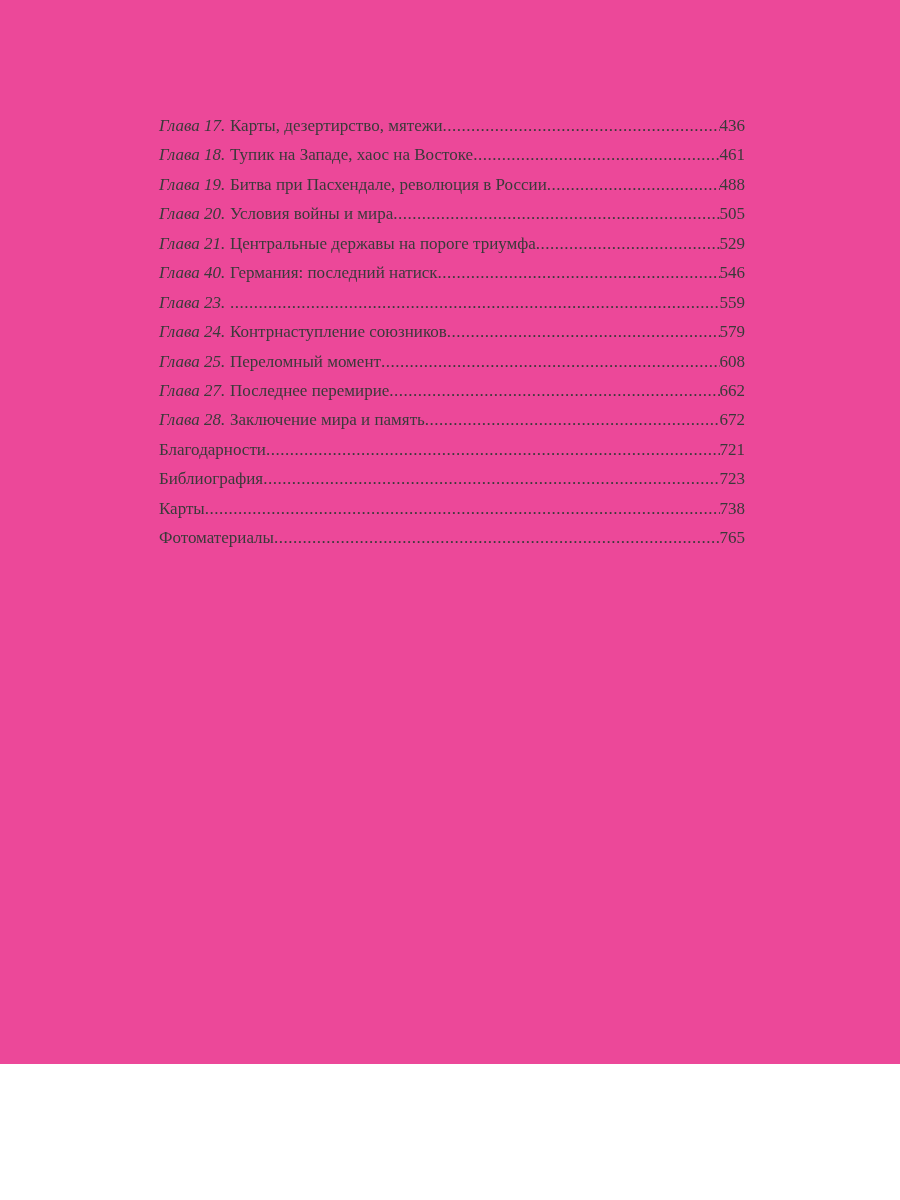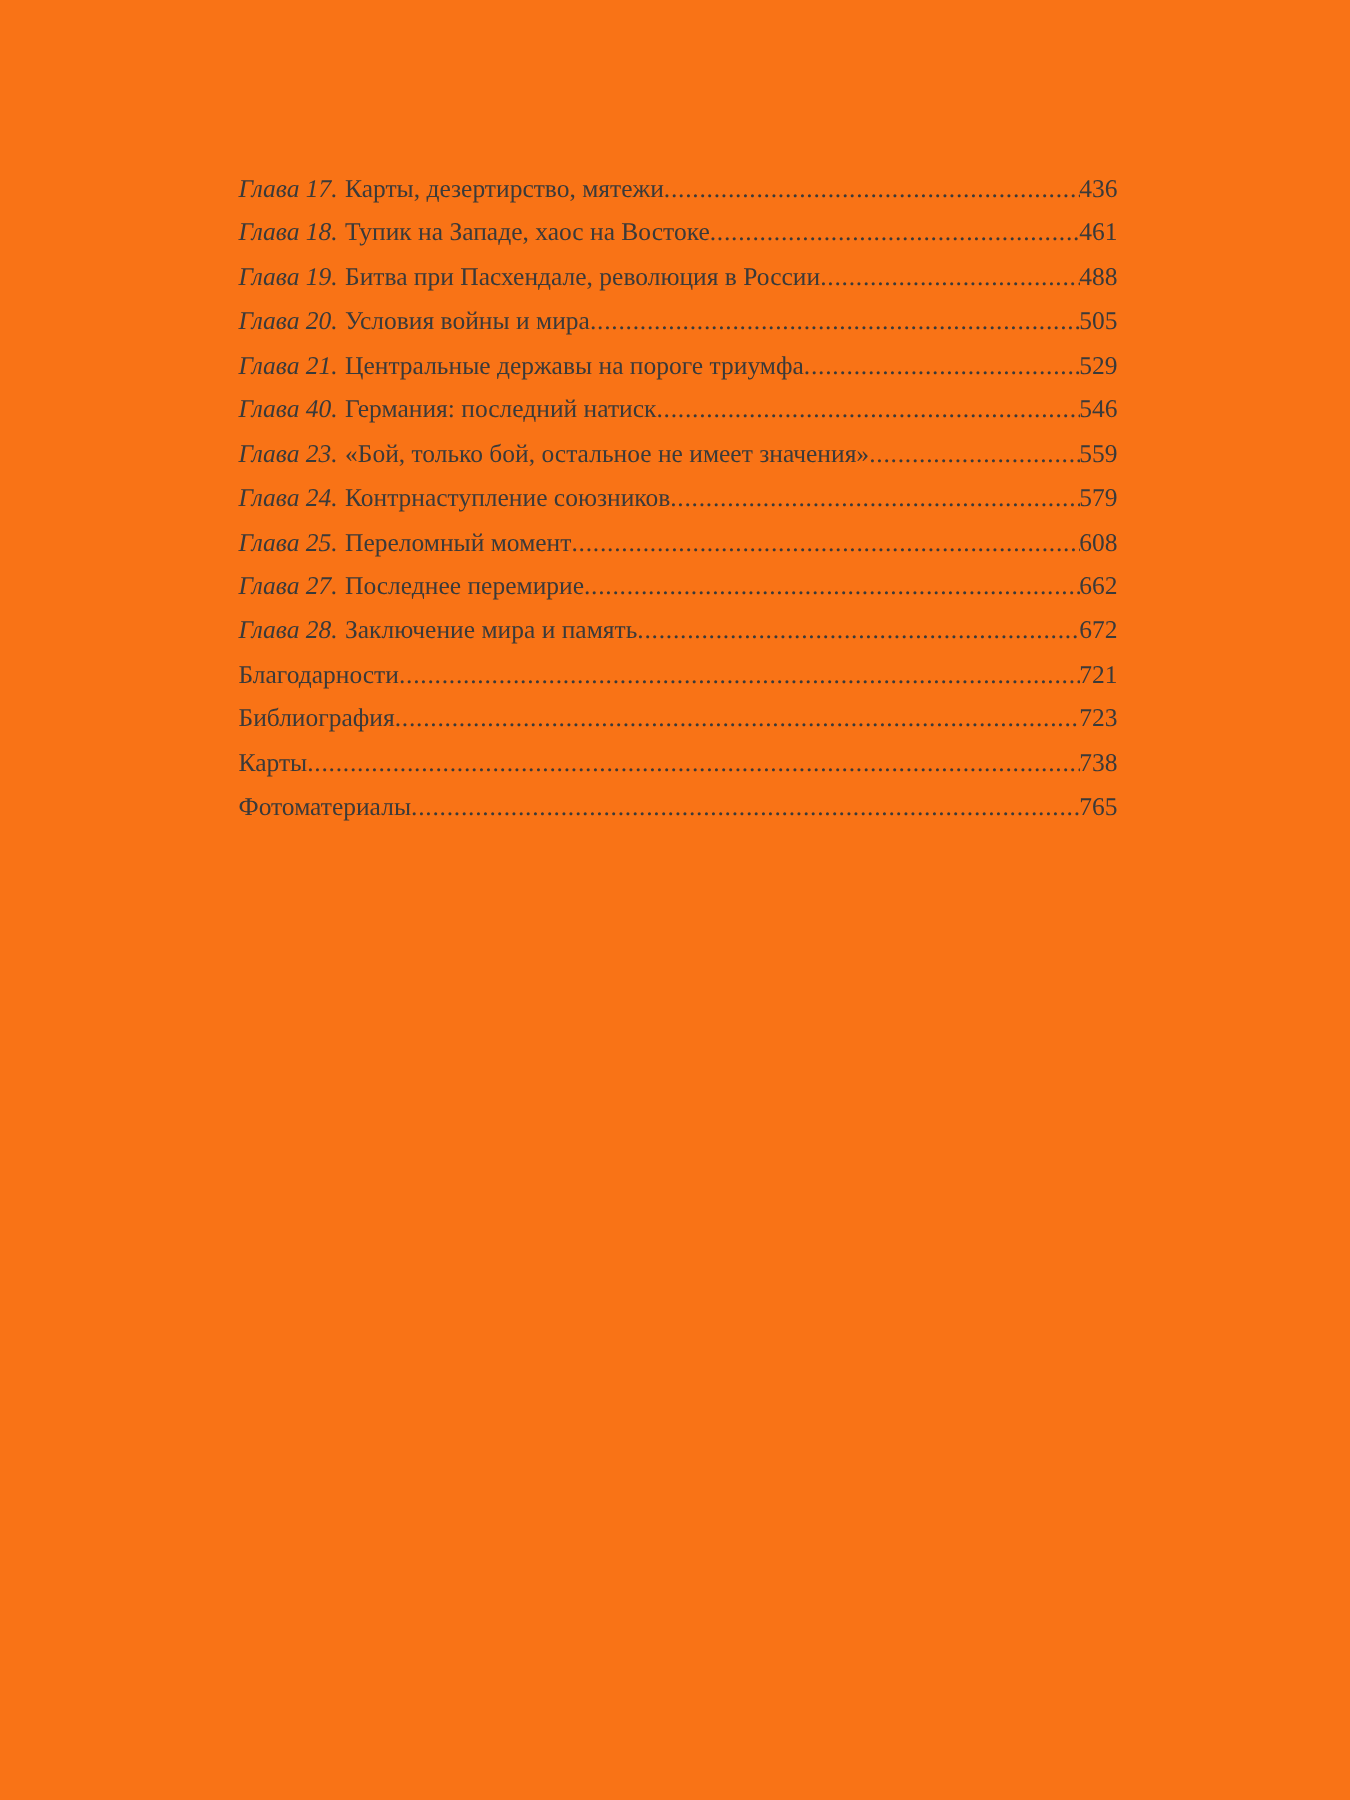--- a/index.html
+++ b/index.html
@@ -9,22 +9,22 @@
   body {
     width: 900px;
     height: 1200px;
     background: #ffffff;
     font-family: "Liberation Serif", "DejaVu Serif", serif;
     overflow: hidden;
   }
   .page {
     position: relative;
     width: 900px;
-    height: 1200px;
-    background: #f97316;
+    height: 1064px;
+    background: #ec4899;
   }
   .toc {
     position: absolute;
     left: 159px;
     top: 111px;
     width: 586px;
   }
   .row {
     display: flex;
     align-items: baseline;
@@ -93,21 +93,20 @@
       <span class="pagenum">529</span>
     </div>
     <div class="row">
       <span class="label">Глава 40.</span>
       <span class="title">Германия: последний натиск</span>
       <span class="leader"></span>
       <span class="pagenum">546</span>
     </div>
     <div class="row">
       <span class="label">Глава 23.</span>
-      <span class="title">«Бой, только бой, остальное не имеет значения»</span>
       <span class="leader"></span>
       <span class="pagenum">559</span>
     </div>
     <div class="row">
       <span class="label">Глава 24.</span>
       <span class="title">Контрнаступление союзников</span>
       <span class="leader"></span>
       <span class="pagenum">579</span>
     </div>
     <div class="row">

